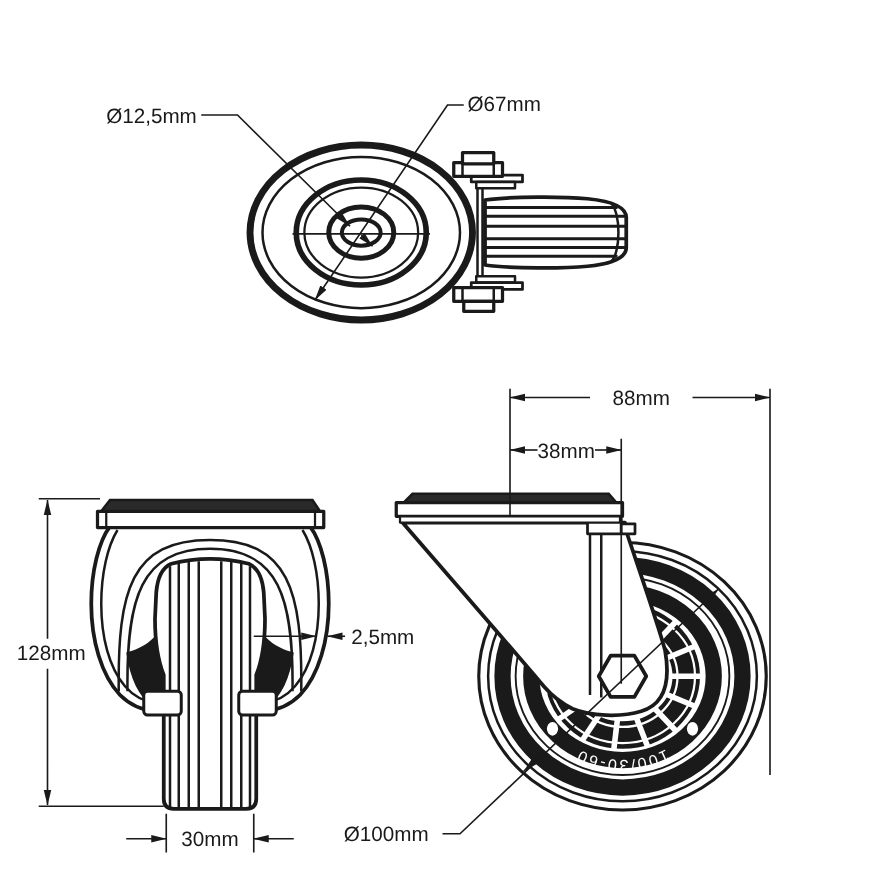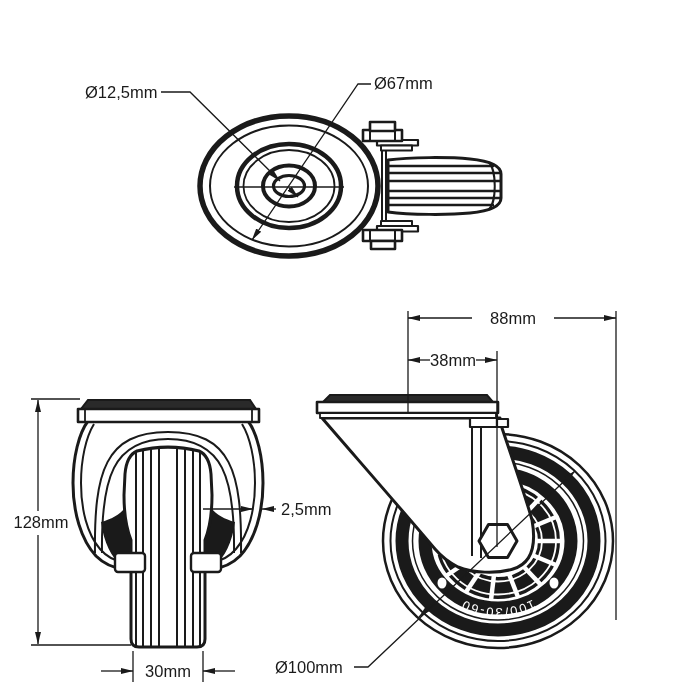--- a/index.html
+++ b/index.html
@@ -1,16 +1,16 @@
 <!DOCTYPE html>
 <html><head>
 <meta charset="utf-8">
 <style>
   html,body{margin:0;padding:0;background:#fff;}
-  .stage{width:700px;height:700px;background:#fff;position:relative;overflow:hidden;}
+  .stage{width:700px;height:700px;background:#fff;position:relative;overflow:hidden;border-radius:29px;}
   svg{display:block;}
   .s{stroke:#1a1a1a;fill:none;stroke-linejoin:round;}
   .f{stroke:#1a1a1a;fill:#ffffff;stroke-linejoin:round;}
   .d{fill:#1a1a1a;stroke:none;}
   .df{fill:#2a2a2a;stroke:#1a1a1a;stroke-width:2;}
   .w{stroke:#ffffff;fill:none;}
   .dim{stroke:#1a1a1a;stroke-width:1.3;fill:none;}
   .dimtxt{font-family:"Liberation Sans","DejaVu Sans",sans-serif;font-size:16.5px;fill:#1a1a1a;}
   .mark{font-family:"Liberation Sans","DejaVu Sans",sans-serif;font-size:13px;fill:#ffffff;letter-spacing:1.5px;}
 </style>

